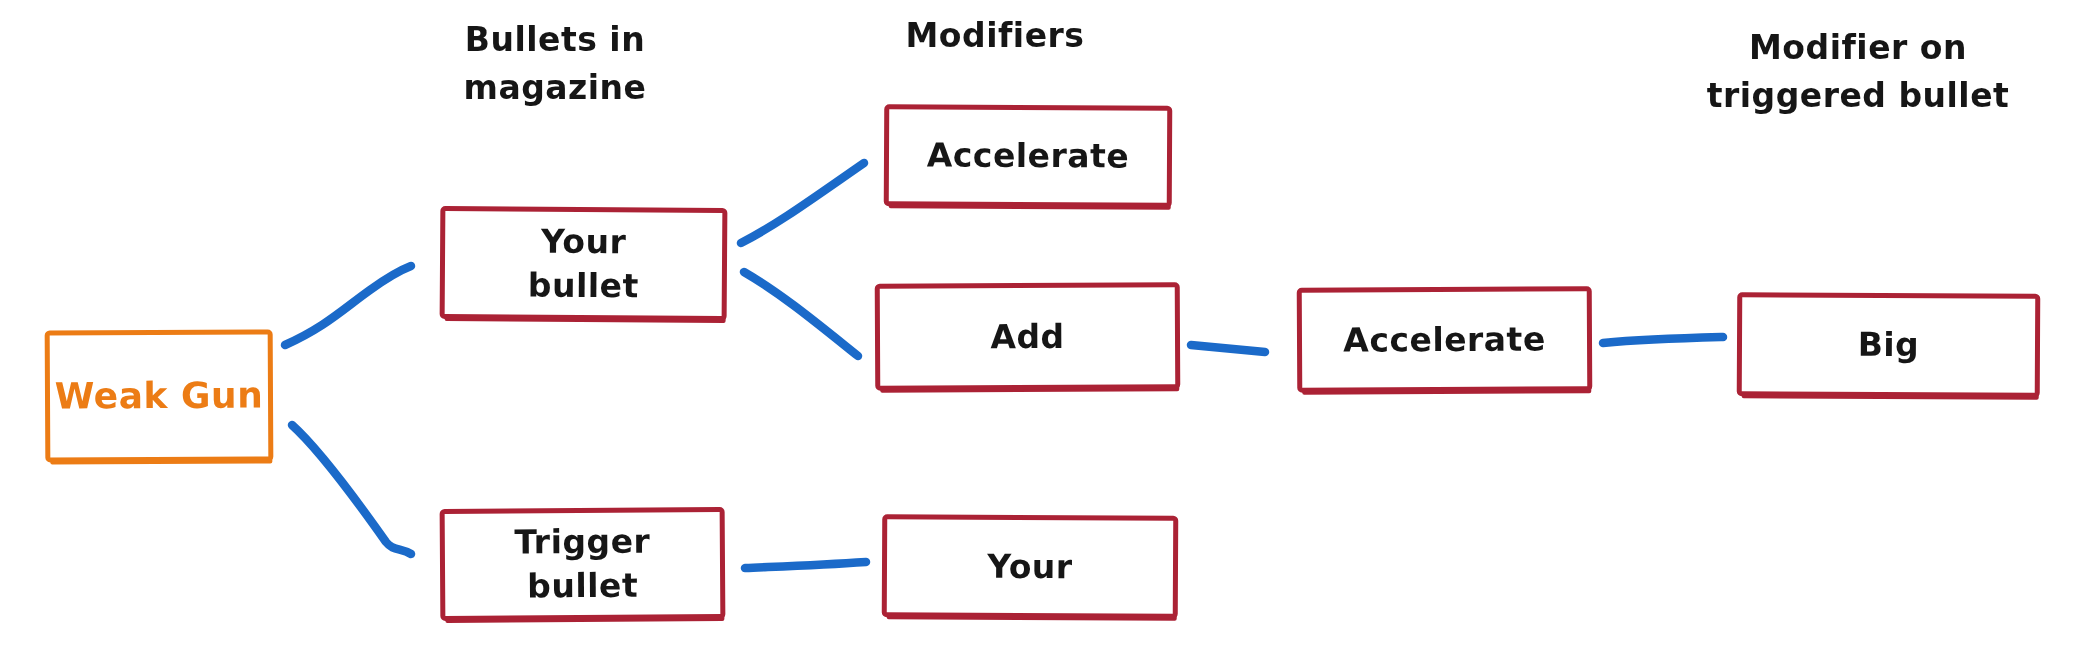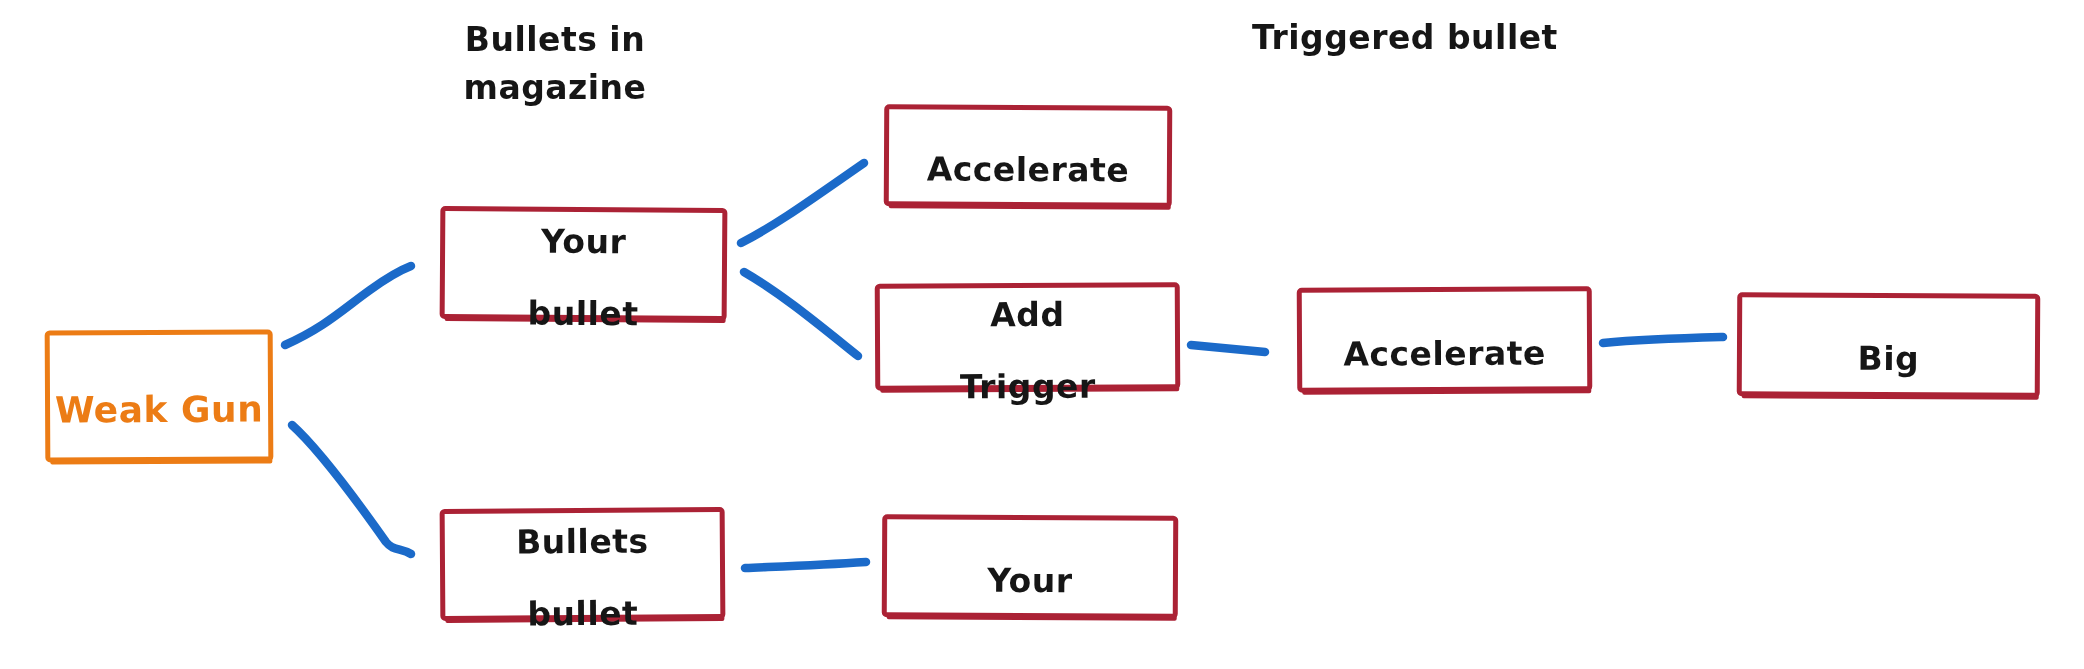--- a/index.html
+++ b/index.html
@@ -61,21 +61,21 @@
     line-height: 1.32;
     letter-spacing: 0.5px;
     box-shadow: 2px 5px 0 -3px var(--red);
   }
   .node.orange {
     border-color: var(--orange);
     color: var(--orange);
     box-shadow: 2px 5px 0 -3px var(--orange);
     font-size: 36px;
   }
-  .node span { display: block; text-align: center; margin-top: 28px; }
+  .node span { display: block; text-align: center; }
 
   
   #node-your-gun      { left: 45px;   top: 330px; width: 228px; height: 132px; transform: rotate(-0.3deg); }
   #node-weak-bullet   { left: 440px;  top: 207px; width: 287px; height: 113px; transform: rotate(0.4deg); }
   #node-sniper-bullet { left: 440px;  top: 508px; width: 285px; height: 112px; transform: rotate(-0.4deg); }
   #node-accelerate    { left: 884px;  top: 105px; width: 288px; height: 102px; transform: rotate(0.3deg); }
   #node-add-trigger   { left: 875px;  top: 283px; width: 305px; height: 107px; transform: rotate(-0.3deg); }
   #node-slow          { left: 882px;  top: 515px; width: 296px; height: 103px; transform: rotate(0.3deg); }
   #node-explosion     { left: 1297px; top: 287px; width: 295px; height: 105px; transform: rotate(-0.3deg); }
   #node-big           { left: 1737px; top: 293px; width: 303px; height: 104px; transform: rotate(0.3deg); }
@@ -98,46 +98,49 @@
     <path class="connector" d="M 744 272 C 782 294, 818 324, 858 356"></path>
     <path class="connector" d="M 1191 345 L 1265 352"></path>
     <path class="connector" d="M 1603 343 C 1645 339, 1685 338, 1723 337"></path>
     <path class="connector" d="M 745 568 C 792 566, 822 565, 866 562"></path>
   </svg>
 
   <div class="col-header" id="header-bullets-in-magazine">
     <span>Bullets in</span>
     <span>magazine</span>
   </div>
-  <div class="col-header" id="header-triggered-bullet">
-    <span>Triggered</span>
+  <div class="col-header" id="header-modifiers">
+    <span>Modifiers</span>
+  </div>
+  <div class="col-header" id="header-modifier-on-triggered">
+    <span>Modifier on</span>
+    <span>triggered</span>
     <span>bullet</span>
   </div>
 
   <div class="node orange" id="node-your-gun">
     <span>Weak Gun</span>
   </div>
 
   <div class="node" id="node-weak-bullet">
     <span>Your</span>
     <span>bullet</span>
   </div>
 
   <div class="node" id="node-sniper-bullet">
-    <span>Bullets</span>
+    <span>Trigger</span>
     <span>bullet</span>
   </div>
 
   <div class="node" id="node-accelerate">
     <span>Accelerate</span>
   </div>
 
   <div class="node" id="node-add-trigger">
     <span>Add</span>
-    <span>Trigger</span>
   </div>
 
   <div class="node" id="node-slow">
     <span>Your</span>
   </div>
 
   <div class="node" id="node-explosion">
     <span>Accelerate</span>
   </div>
 

